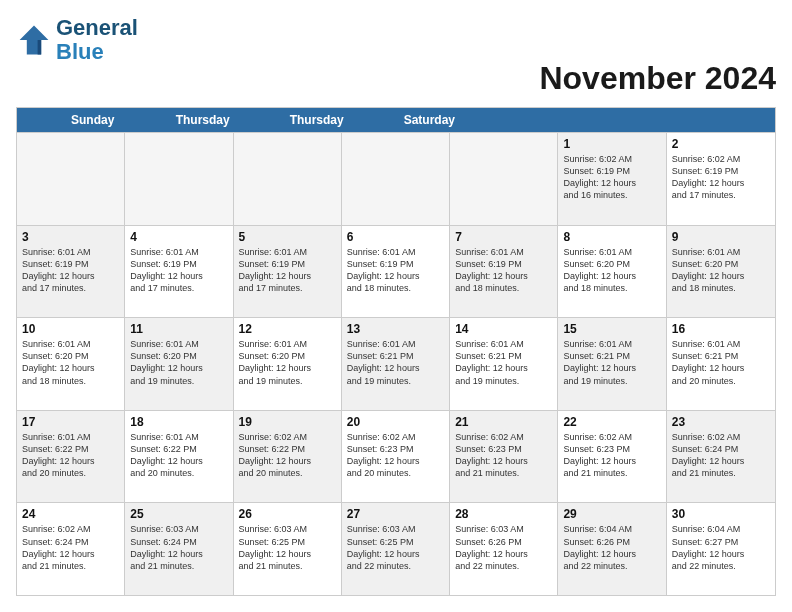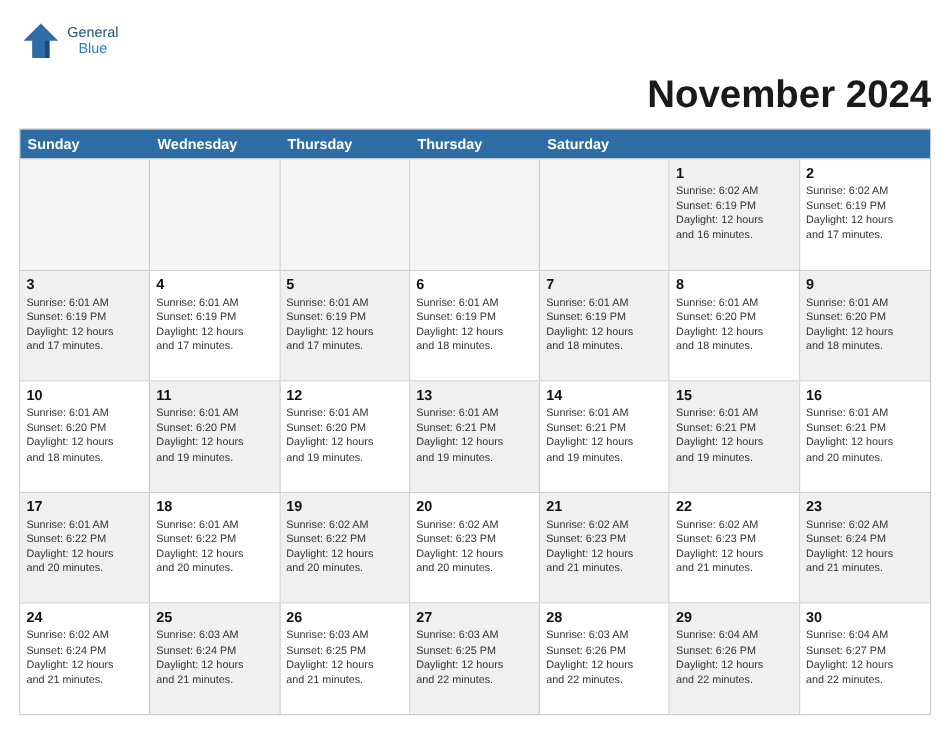--- a/index.html
+++ b/index.html
@@ -22,25 +22,24 @@
       justify-content: space-between;
       align-items: flex-start;
       margin-bottom: 10px;
     }
     .logo {
       display: flex;
       align-items: center;
       gap: 4px;
     }
     .logo-text {
-      font-size: 12px;
-      font-weight: normal;
+      font-size: 22px;
+      font-weight: bold;
       color: #1a5276;
       line-height: 1.1;
-      text-align: center;
     }
     .logo-icon {
       width: 36px;
       height: 36px;
     }
     .title-block {
       text-align: right;
       margin-top: 44px;
     }
     .month-title {
@@ -62,20 +61,21 @@
       display: grid;
       grid-template-columns: repeat(7, 1fr);
       background: #2e6da4;
     }
     .cal-header-cell {
       color: #fff;
       font-size: 12px;
       font-weight: bold;
       padding: 5px 6px;
       text-align: left;
+      margin-left: 48px;
     }
     .cal-body {
       display: flex;
       flex-direction: column;
       flex: 1;
     }
     .cal-row {
       display: grid;
       grid-template-columns: repeat(7, 1fr);
       flex: 1;
@@ -128,21 +128,20 @@
       </div>
     </div>
     <div class="title-block">
       <div class="month-title">November 2024</div>
     </div>
   </div>
 
   <div class="calendar">
     <div class="cal-header">
     <div class="cal-header-cell">Sunday</div>
-        <div class="cal-header-cell">Wednesday</div>
         <div class="cal-header-cell">Thursday</div>
         <div class="cal-header-cell">Thursday</div>
         <div class="cal-header-cell">Saturday</div>
       </div>
     <div class="cal-body">
     <div class="cal-row">
           <div class="cal-cell empty"></div>
           <div class="cal-cell empty"></div>
           <div class="cal-cell empty"></div>
           <div class="cal-cell empty"></div>

